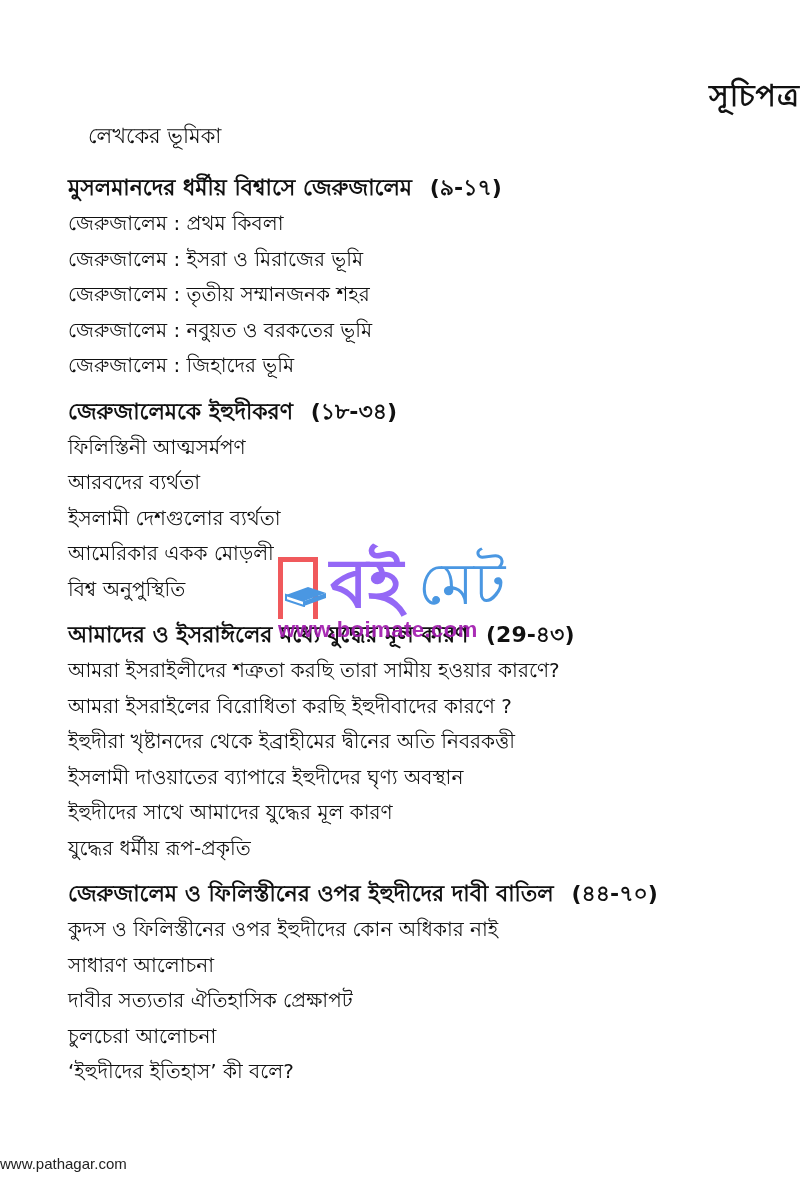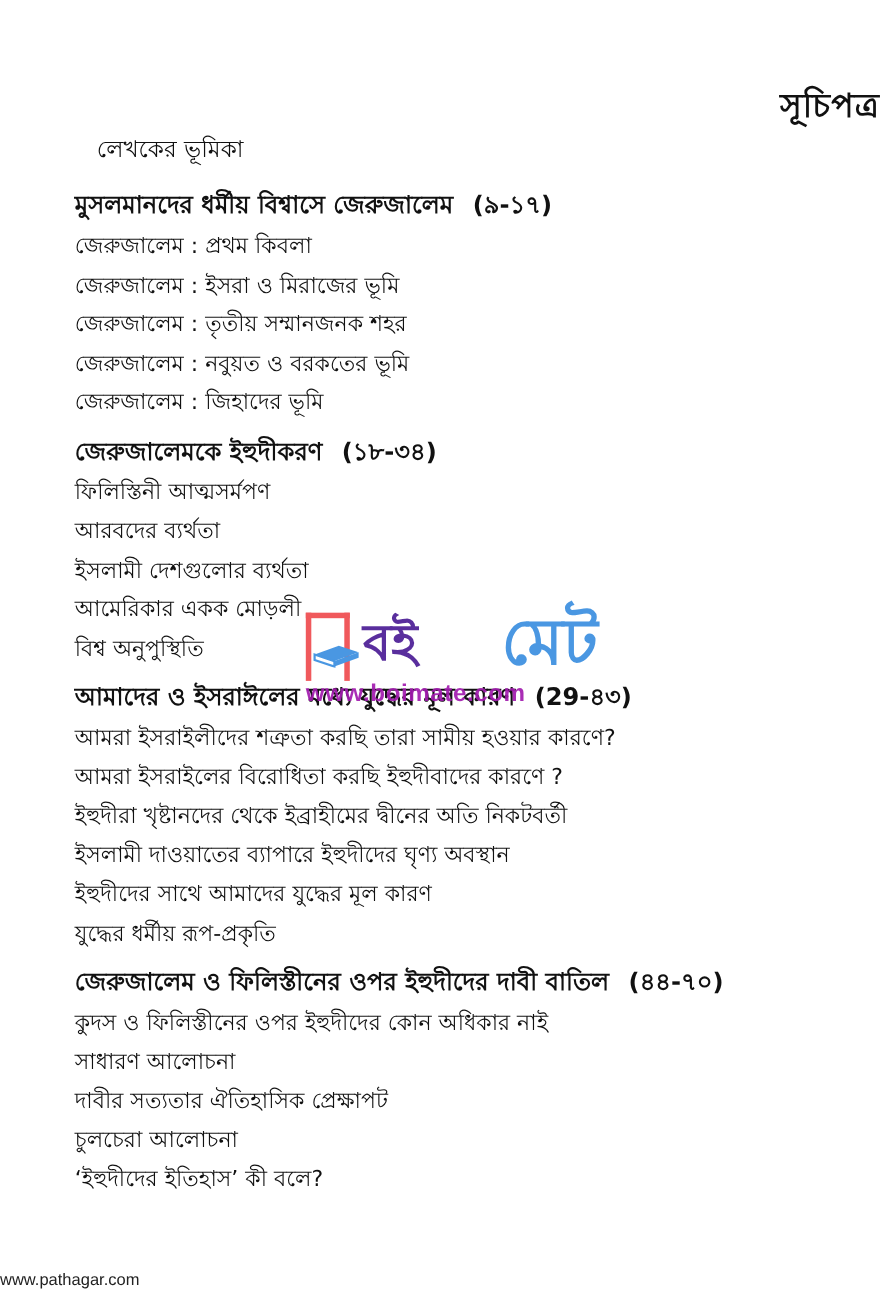--- a/index.html
+++ b/index.html
@@ -86,34 +86,33 @@
       position: absolute;
       left: 6px;
       top: 30px;
       width: 44px;
       height: 22px;
     }
     .wm-boi {
       position: absolute;
       left: 52px;
       top: -6px;
-      font-size: 46px;
-      font-weight: bold;
-      color: #4c1d95;
+      font-size: 68px;
+      font-weight: bold;
+      color: #8b5cf6;
       line-height: 70px;
     }
     .wm-mate {
       position: absolute;
       left: 140px;
       top: -6px;
       font-size: 58px;
-      font-weight: bold;
+      font-weight: normal;
       color: #3b8fe0;
       line-height: 70px;
-      margin-left: 38px;
     }
     .wm-url {
       position: absolute;
       left: 0;
       top: 62px;
       font-family: "Liberation Sans", sans-serif;
       font-size: 22px;
       font-weight: bold;
       color: #a21caf;
       letter-spacing: 0.5px;
@@ -162,21 +161,21 @@
     <div class="toc-item">বিশ্ব অনুপুস্থিতি</div>
   </div>
 
   <div class="section">
     <div class="section-heading">
       <span>আমাদের ও ইসরাঈলের মধ্যে যুদ্ধের মূল কারণ</span>
       <span class="pages">(29-৪৩)</span>
     </div>
     <div class="toc-item">আমরা ইসরাইলীদের শত্রুতা করছি তারা সামীয় হওয়ার কারণে?</div>
     <div class="toc-item">আমরা ইসরাইলের বিরোধিতা করছি ইহুদীবাদের কারণে ?</div>
-    <div class="toc-item">ইহুদীরা খৃষ্টানদের থেকে ইব্রাহীমের দ্বীনের অতি নিকটবর্তী</div>
+    <div class="toc-item">ইহুদীরা খৃষ্টানদের থেকে ইব্রাহীমের দ্বীনের অতি নিবরকত্তী</div>
     <div class="toc-item">ইসলামী দাওয়াতের ব্যাপারে ইহুদীদের ঘৃণ্য অবস্থান</div>
     <div class="toc-item">ইহুদীদের সাথে আমাদের যুদ্ধের মূল কারণ</div>
     <div class="toc-item">যুদ্ধের ধর্মীয় রূপ-প্রকৃতি</div>
   </div>
 
   <div class="section">
     <div class="section-heading">
       <span>জেরুজালেম ও ফিলিস্তীনের ওপর ইহুদীদের দাবী বাতিল</span>
       <span class="pages">(৪৪-৭০)</span>
     </div>

